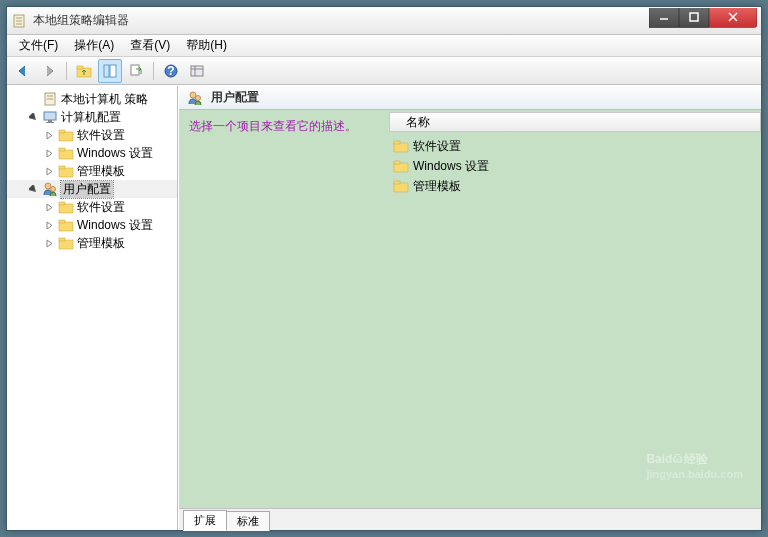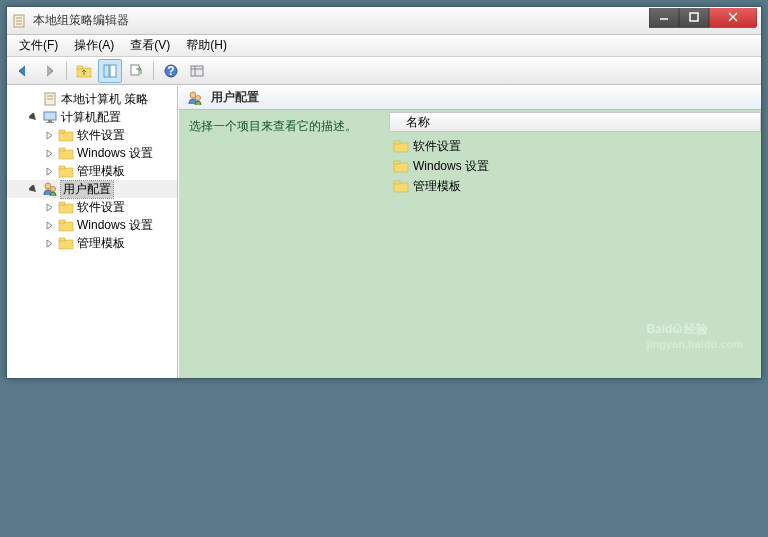--- a/index.html
+++ b/index.html
@@ -1,17 +1,17 @@
 <!DOCTYPE html>
 <html><head>
 <meta charset="utf-8">
 <style>
 * { box-sizing: border-box; margin: 0; padding: 0; font-family: "Microsoft YaHei", Tahoma, sans-serif; font-size: 12px; }
 body { background: #5a7a8a; width: 768px; height: 537px; overflow: hidden; position: relative; }
-.window { position: absolute; left: 6px; top: 6px; width: 756px; height: 373px; background: #fff; border: 1px solid #3a5a6a; box-shadow: 0 0 8px rgba(0,0,0,0.3); }
+.window { position: absolute; left: 6px; top: 6px; width: 756px; height: 525px; background: #fff; border: 1px solid #3a5a6a; box-shadow: 0 0 8px rgba(0,0,0,0.3); }
 .titlebar { height: 28px; background: linear-gradient(#fdfdfd,#e8e8e8); display: flex; align-items: center; padding: 0 4px; border-bottom: 1px solid #c0c0c0; }
 .titlebar .icon { width: 16px; height: 16px; margin-right: 6px; display: flex; align-items: center; justify-content: center; }
 .titlebar .title { flex: 1; color: #333; }
 .winbtns { display: flex; gap: 0; margin-top: -6px; }
 .winbtn { width: 30px; height: 20px; display: flex; align-items: center; justify-content: center; color: #fff; border: 1px solid rgba(0,0,0,0.2); border-top: none; }
 .winbtn.min, .winbtn.max { background: linear-gradient(#6a6a6a,#4a4a4a); }
 .winbtn.close { background: linear-gradient(#e56060,#c83030); width: 48px; border-top-right-radius: 0; border-bottom-right-radius: 3px; }
 .winbtn svg { stroke: #fff; fill: none; stroke-width: 1.5; }
 .menubar { height: 22px; background: linear-gradient(#fdfdfd,#ececec); border-bottom: 1px solid #d0d0d0; display: flex; align-items: center; padding-left: 4px; }
 .menuitem { padding: 16px 8px; cursor: default; }
@@ -26,21 +26,21 @@
 .tnode .twisty svg { stroke: #555; fill: #555; }
 .tnode .ticon { width: 16px; height: 16px; margin: 0 3px; display: flex; align-items: center; justify-content: center; }
 .tnode.selected { background: #f0f0f0; }
 .tnode.selected .tlabel { background: #d0d0d0; outline: 1px dotted #888; padding: 0 2px; }
 .ind1 { }
 .ind2 { padding-left: 36px; }
 .right { flex: 1; display: flex; flex-direction: column; border-left: 1px solid #fff; }
 .hdr { height: 24px; background: linear-gradient(#fdfdfd,#e9f0f5); border-bottom: 1px solid #c0c0c0; display: flex; align-items: center; padding-left: 8px; font-weight: bold; color: #333; }
 .hdr .hicon { width: 16px; height: 16px; margin-right: 8px; display:flex; align-items:center; justify-content:center; }
 .body { flex: 1; background: #c5e0c5; display: flex; position: relative; }
-.desc { width: 210px; padding: 8px 10px; color: #14532d; }
+.desc { width: 210px; padding: 8px 10px; color: #a21caf; }
 .listwrap { flex: 1; background: #c5e0c5; }
 .listhdr { height: 20px; background: linear-gradient(#fdfdfd,#ececec); border: 1px solid #c8c8c8; display: flex; align-items: center; padding-left: 16px; margin-top: 2px; }
 .listitems { padding: 4px 0; }
 .litem { display: flex; align-items: center; height: 20px; padding-left: 4px; }
 .litem .licon { width: 16px; height: 16px; margin-right: 4px; display:flex; align-items:center; justify-content:center; }
 .tabs { height: 22px; background: #f0f0f0; border-top: 1px solid #c0c0c0; display: flex; align-items: flex-end; padding-left: 4px; }
 .tab { padding: 2px 10px; border: 1px solid #aaa; border-bottom: none; background: #f8f8f8; margin-right: -1px; font-size: 11px; position: relative; top: 1px; }
 .tab.active { background: #fff; border-bottom: 1px solid #fff; z-index: 1; }
 .watermark { position: absolute; right: 18px; bottom: 28px; color: rgba(255,255,255,0.45); font-size: 28px; font-weight: bold; pointer-events: none; display: flex; align-items: center; gap: 6px; }
 .watermark small { font-size: 11px; display: block; text-align: right; color: rgba(255,255,255,0.35); }
@@ -314,15 +314,19 @@
             </div>
           </div>
         </div>
         <div class="watermark">
           <div>
             <span>Baid</span><span style="letter-spacing:-2px;">ῶ</span> <span>经验</span>
             <small>jingyan.baidu.com</small>
           </div>
         </div>
       </div>
+      <div class="tabs">
+        <div class="tab active">扩展</div>
+        <div class="tab">标准</div>
+      </div>
     </div>
   </div>
 </div>
 
 </body></html>

